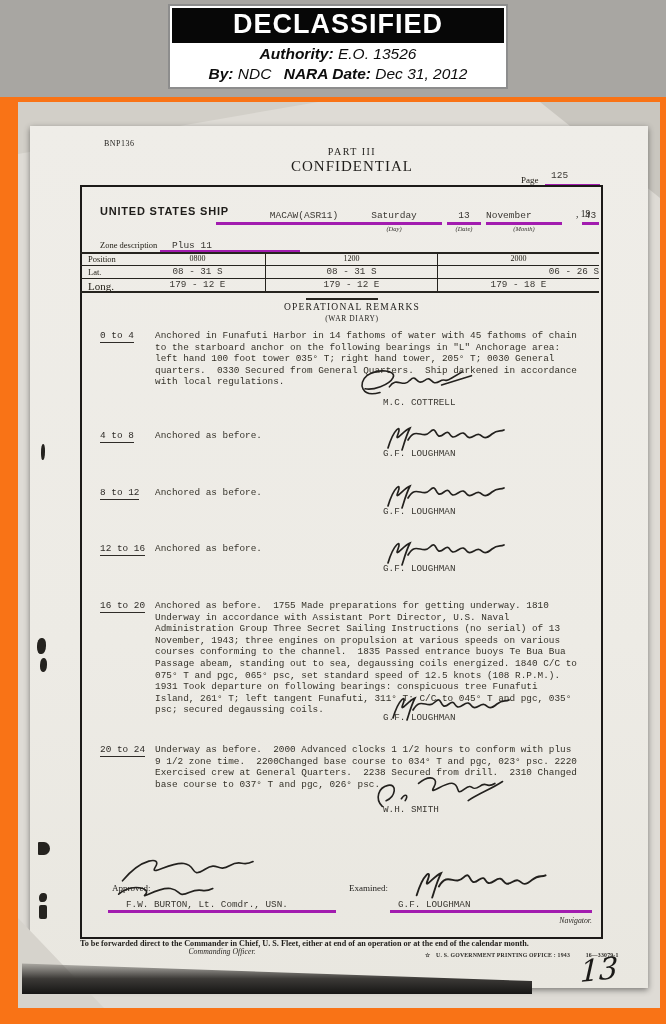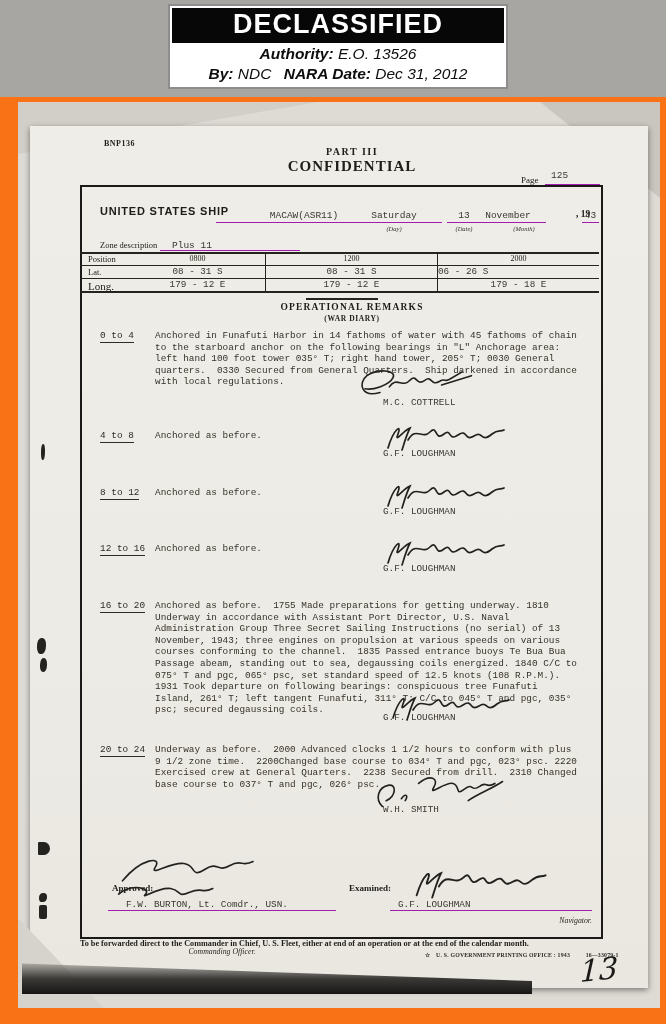--- a/index.html
+++ b/index.html
@@ -23,24 +23,24 @@
            clip-path:polygon(0 10%,100% 62%,100% 100%,0 100%);}
   .blob{position:absolute;background:#25231f;border-radius:50% 40% 50% 40%;}
   
   .stamp{position:absolute;left:168px;top:4px;width:332px;background:#fff;border:2px solid #8d8d8d;
          padding:2px 2px 4px 2px;text-align:center;font-family:"Liberation Sans","DejaVu Sans",sans-serif;z-index:9;}
   .stamp-banner{background:#070707;color:#fff;font-weight:bold;font-size:27px;letter-spacing:1px;
          padding:1px 0 3px 0;}
   .stamp-line{color:#0d0d0d;font-size:15.5px;margin-top:2px;font-style:italic;}
   .stamp-line b{font-weight:bold;}
   
-  .serif-b{font-weight:bold;color:#1f1d1a;padding-left:12px;}
+  .serif-b{font-weight:normal;color:#1f1d1a;padding-left:12px;}
   .mono{font-family:"Liberation Mono","DejaVu Sans Mono",monospace;color:#3a3732;}
   .form-box{position:absolute;left:80px;top:185px;width:519px;height:750px;border:2px solid #1c1a18;}
-  .uline{border-bottom:1px solid #a21caf;}
+  .uline{border-bottom:3px solid #a21caf;}
   .tiny-it{font-style:italic;font-size:6.5px;color:#33312d;}
   .hours{font-family:"Liberation Mono","DejaVu Sans Mono",monospace;font-size:9.4px;color:#2f2c28;
          border-bottom:1px solid #2f2c28;padding-bottom:1px;white-space:nowrap;}
   .etext{font-family:"Liberation Mono","DejaVu Sans Mono",monospace;font-size:9.4px;line-height:11.6px;
          color:#353229;white-space:pre-wrap;}
   .sig-name{font-family:"Liberation Mono","DejaVu Sans Mono",monospace;font-size:9.3px;color:#3a3731;}
   .sig svg{display:block;}
   .sig path{fill:none;stroke:#23211e;stroke-width:1.7;stroke-linecap:round;}
   .tbl-line{position:absolute;background:#26241f;}
   .note{font-weight:bold;font-size:8.2px;color:#201e1b;}
@@ -96,21 +96,21 @@
     <span class="mono" style="font-size:9.5px;">MACAW(ASR11)</span>
   </div>
   <div class="abs uline" style="left:346px;top:204px;width:96px;height:18px;text-align:center;">
     <span class="mono" style="font-size:9.5px;">Saturday</span>
   </div>
   <div class="abs tiny-it" style="left:346px;top:225px;width:96px;text-align:center;">(Day)</div>
   <div class="abs uline" style="left:447px;top:204px;width:34px;height:18px;text-align:center;">
     <span class="mono" style="font-size:9.5px;">13</span>
   </div>
   <div class="abs tiny-it" style="left:447px;top:225px;width:34px;text-align:center;">(Date)</div>
-  <div class="abs uline" style="left:470px;top:204px;width:76px;height:18px;text-align:center;">
+  <div class="abs uline" style="left:486px;top:204px;width:76px;height:18px;">
     <span class="mono" style="font-size:9.5px;">November</span>
   </div>
   <div class="abs tiny-it" style="left:486px;top:225px;width:76px;text-align:center;">(Month)</div>
   <div class="abs serif-b" style="left:564px;top:209px;font-size:9.5px;">, 19</div>
   <div class="abs uline" style="left:582px;top:204px;width:17px;height:18px;text-align:center;">
     <span class="mono" style="font-size:9.5px;">43</span>
   </div>
 
   <div class="abs" style="left:100px;top:240px;font-size:8.5px;color:#242118;">Zone description</div>
   <div class="abs uline" style="left:160px;top:234px;width:140px;height:16px;">
@@ -124,21 +124,21 @@
   <div class="tbl-line" style="left:265px;top:252px;width:1px;height:40px;"></div>
   <div class="tbl-line" style="left:437px;top:252px;width:1px;height:40px;"></div>
   <div class="abs" style="left:88px;top:254px;font-size:8.5px;color:#242118;">Position</div>
   <div class="abs" style="left:88px;top:267px;font-size:8.5px;color:#242118;">Lat.</div>
   <div class="abs" style="left:88px;top:280px;font-size:11px;color:#242118;">Long.</div>
   <div class="abs" style="left:130px;top:254px;width:135px;text-align:center;font-size:8px;color:#242118;">0800</div>
   <div class="abs" style="left:266px;top:254px;width:171px;text-align:center;font-size:8px;color:#242118;">1200</div>
   <div class="abs" style="left:438px;top:254px;width:161px;text-align:center;font-size:8px;color:#242118;">2000</div>
   <div class="abs mono" style="left:130px;top:266px;width:135px;text-align:center;font-size:9.3px;">08 - 31 S</div>
   <div class="abs mono" style="left:266px;top:266px;width:171px;text-align:center;font-size:9.3px;">08 - 31 S</div>
-  <div class="abs mono" style="left:438px;top:266px;width:161px;text-align:left;font-size:9.3px;">06 - 26 S</div>
+  <div class="abs mono" style="left:438px;top:266px;width:161px;text-align:right;font-size:9.3px;">06 - 26 S</div>
   <div class="abs mono" style="left:130px;top:279px;width:135px;text-align:center;font-size:9.3px;">179 - 12 E</div>
   <div class="abs mono" style="left:266px;top:279px;width:171px;text-align:center;font-size:9.3px;">179 - 12 E</div>
   <div class="abs mono" style="left:438px;top:279px;width:161px;text-align:center;font-size:9.3px;">179 - 18 E</div>
 
   <div class="tbl-line" style="left:306px;top:298px;width:72px;height:2px;"></div>
   <div class="abs serif-b" style="left:80px;top:314px;width:520px;text-align:center;font-size:7.5px;letter-spacing:.6px;">(WAR DIARY)</div>
   <div class="abs serif-b" style="left:80px;top:302px;width:520px;text-align:center;font-size:9.5px;letter-spacing:1.2px;">OPERATIONAL REMARKS</div>
 
   <div class="abs hours" style="left:100px;top:330px;">0 to 4</div>
   <div class="abs etext" style="left:155px;top:330px;width:424px;">Anchored in Funafuti Harbor in 14 fathoms of water with 45 fathoms of chain to the starboard anchor on the following bearings in "L" Anchorage area: left hand 100 foot tower 035° T; right hand tower, 205° T; 0030 General quarters.  0330 Secured from General Quarters.  Ship darkened in accordance with local regulations.</div>

